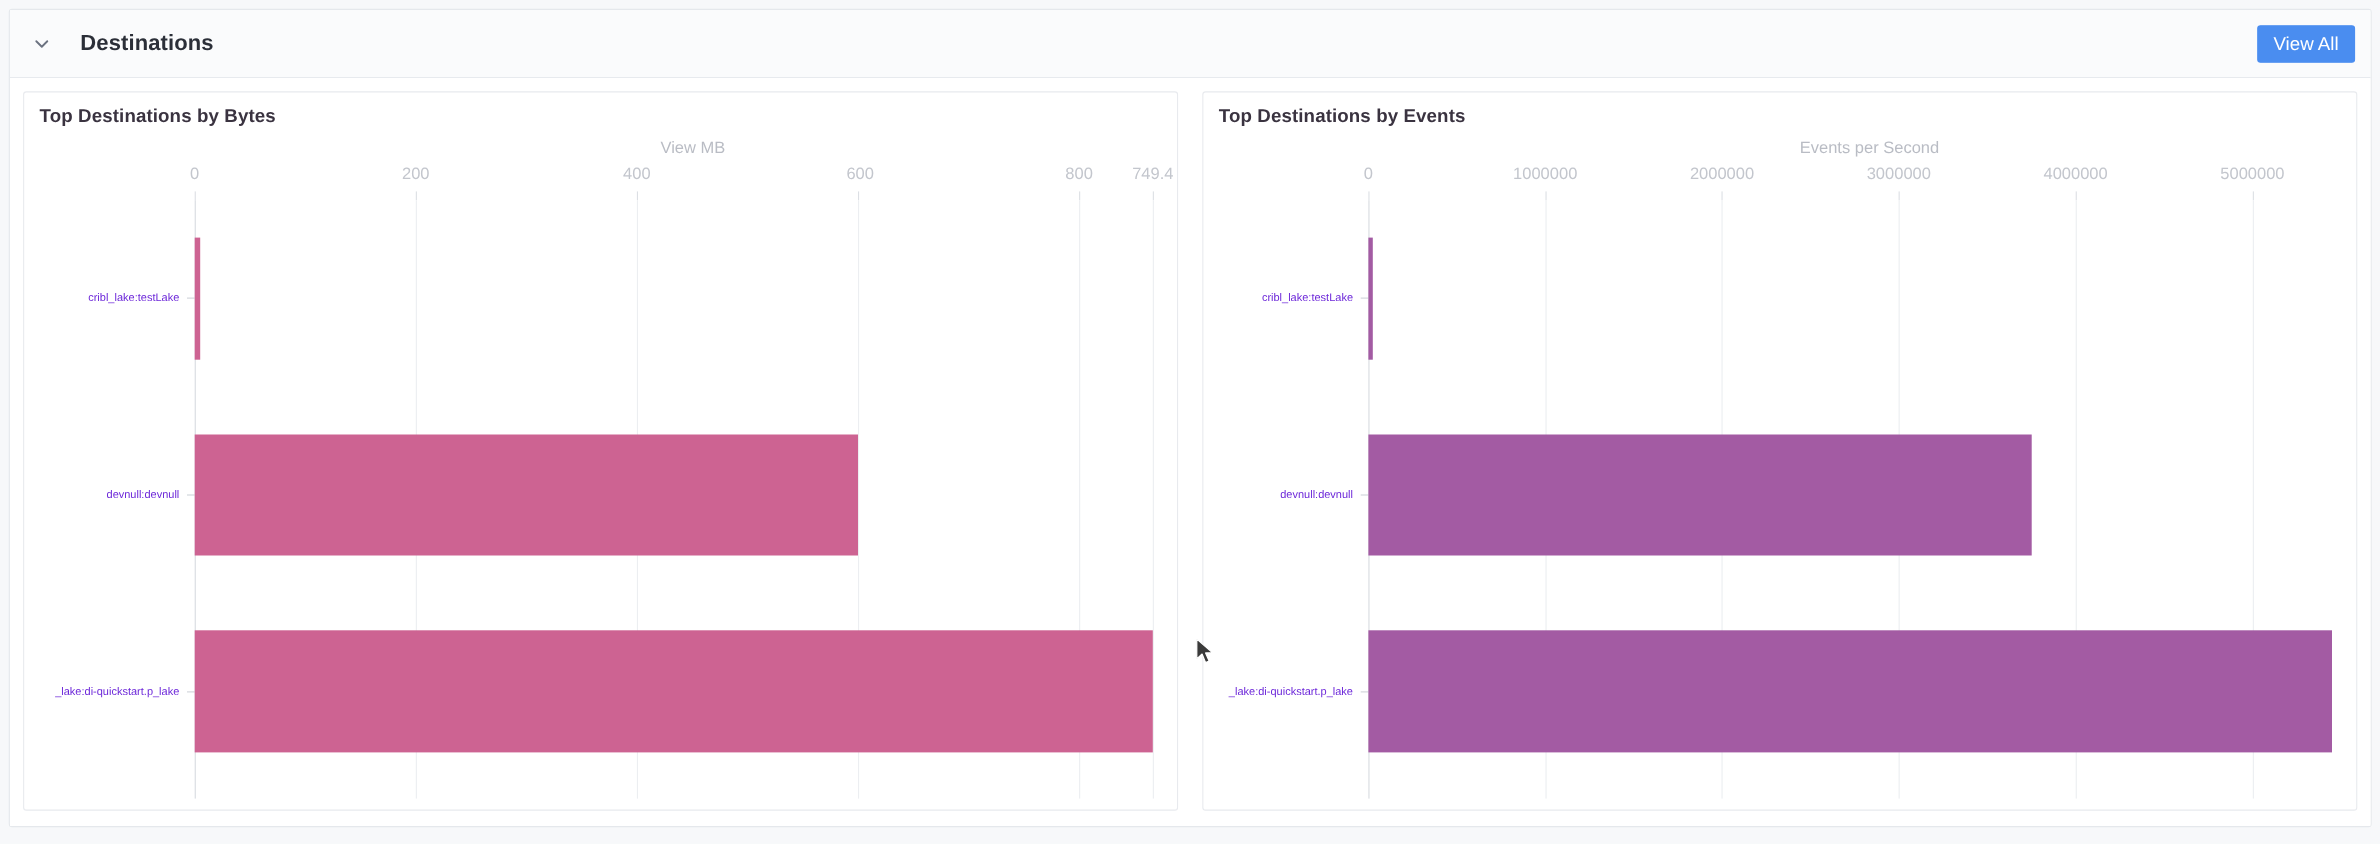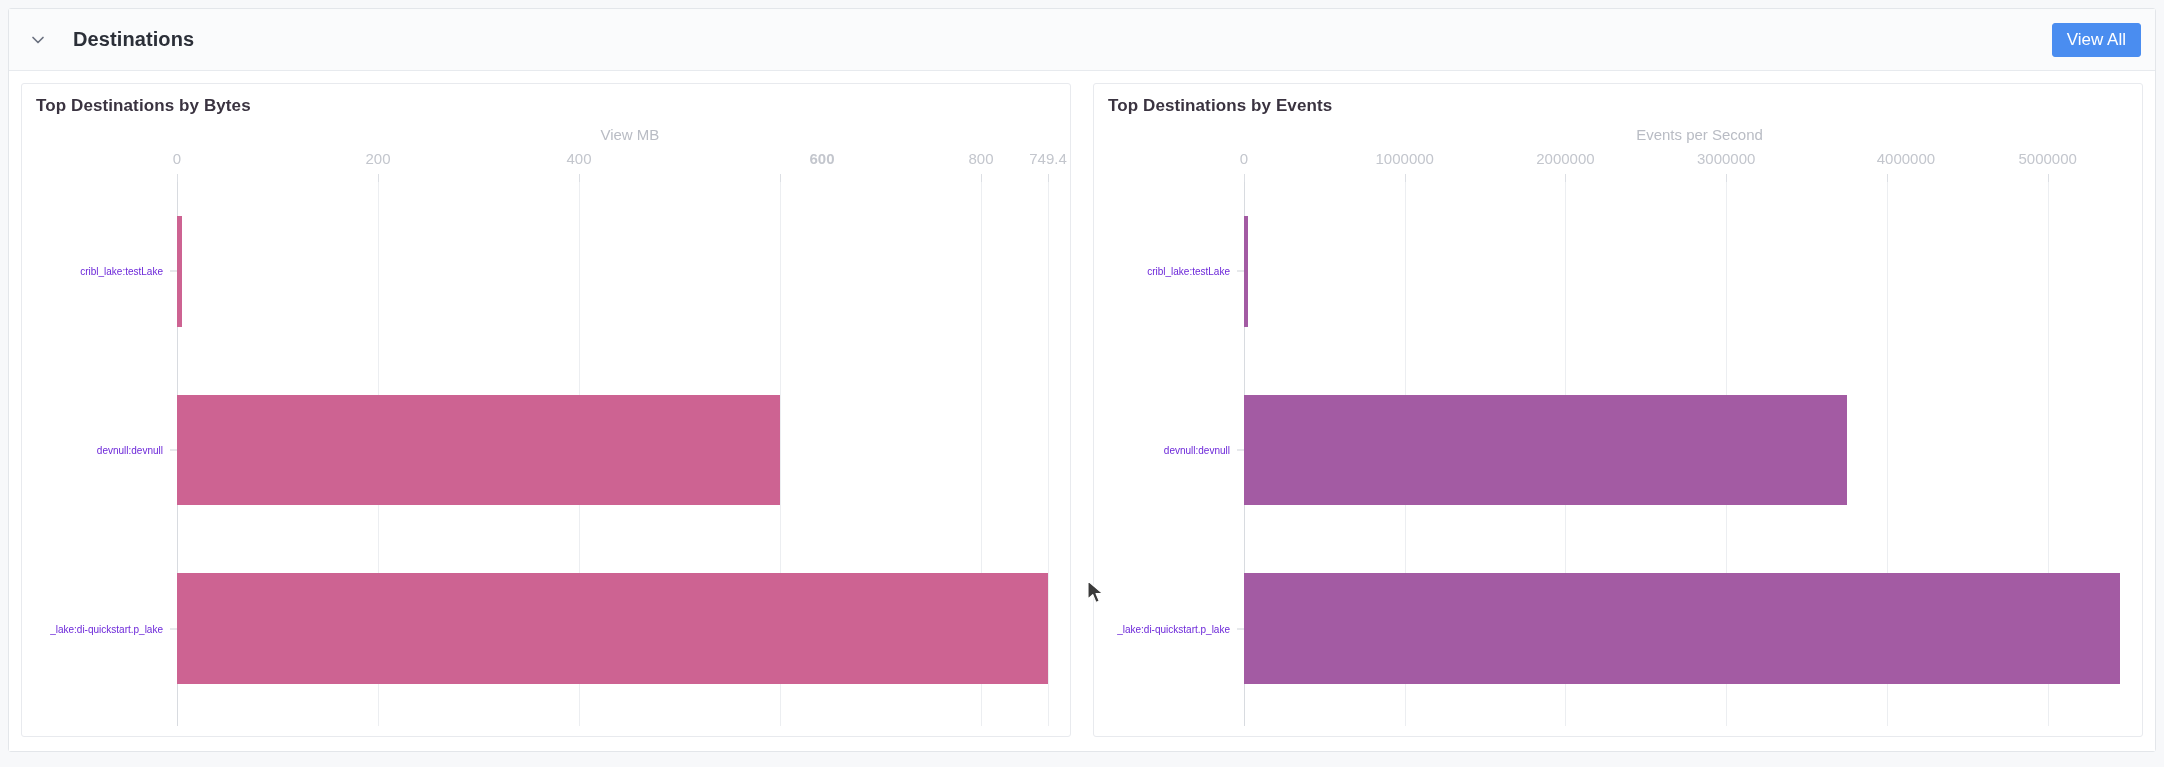--- a/index.html
+++ b/index.html
@@ -173,21 +173,21 @@
       <div class="chart" id="chart0">
           <div class="axis-title" style="left: 607.92px;">View MB</div>
           <div class="xtick" style="left: 155px;">0</div>
           <div class="tickmark" style="left: 155px;"></div>
           <div class="xtick" style="left: 355.992px;">200</div>
           <div class="tickmark" style="left: 355.992px;"></div>
           <div class="gridline" style="left: 355.992px; height: 544px;"></div>
           <div class="xtick" style="left: 556.985px;">400</div>
           <div class="tickmark" style="left: 556.985px;"></div>
           <div class="gridline" style="left: 556.985px; height: 544px;"></div>
-          <div class="xtick" style="left: 800px; font-weight: bold;">600</div>
+          <div class="xtick" style="left: 760px;">600</div>
           <div class="tickmark" style="left: 757.977px;"></div>
           <div class="gridline" style="left: 757.977px; height: 544px;"></div>
           <div class="xtick" style="left: 958.969px;">800</div>
           <div class="tickmark" style="left: 958.969px;"></div>
           <div class="gridline" style="left: 958.969px; height: 544px;"></div>
           <div class="xtick" style="left: 1026px;">749.4</div>
           <div class="tickmark" style="left: 1026px;"></div>
           <div class="gridline" style="left: 1026px; height: 544px;"></div>
           <div class="axis-line" style="left: 155px; top: 98px; height: 544px;"></div>
           <div class="ylabel" style="top: 187.333px; right: 907px;">cribl_lake:testLake</div>
@@ -210,21 +210,21 @@
           <div class="tickmark" style="left: 150px;"></div>
           <div class="xtick" style="left: 310.734px;">1000000</div>
           <div class="tickmark" style="left: 310.734px;"></div>
           <div class="gridline" style="left: 310.734px; height: 544px;"></div>
           <div class="xtick" style="left: 471.468px; text-align: right;">2000000</div>
           <div class="tickmark" style="left: 471.468px;"></div>
           <div class="gridline" style="left: 471.468px; height: 544px;"></div>
           <div class="xtick" style="left: 632.202px;">3000000</div>
           <div class="tickmark" style="left: 632.202px;"></div>
           <div class="gridline" style="left: 632.202px; height: 544px;"></div>
-          <div class="xtick" style="left: 792.936px; margin-left: 19px;">4000000</div>
+          <div class="xtick" style="left: 792.936px;">4000000</div>
           <div class="tickmark" style="left: 792.936px;"></div>
           <div class="gridline" style="left: 792.936px; height: 544px;"></div>
           <div class="xtick" style="left: 953.67px;">5000000</div>
           <div class="tickmark" style="left: 953.67px;"></div>
           <div class="gridline" style="left: 953.67px; height: 544px;"></div>
           <div class="axis-line" style="left: 150px; top: 98px; height: 544px;"></div>
           <div class="ylabel" style="top: 187.333px; right: 912px;">cribl_lake:testLake</div>
           <div class="ytick" style="left: 143px; top: 187.333px;"></div>
           <div class="bar" title="cribl_lake:testLake: 25000" style="left: 150px; top: 131.947px; width: 4.01835px; height: 110.773px; background: rgb(163, 91, 163);"></div>
           <div class="ylabel" style="top: 366px; right: 912px;">devnull:devnull</div>

